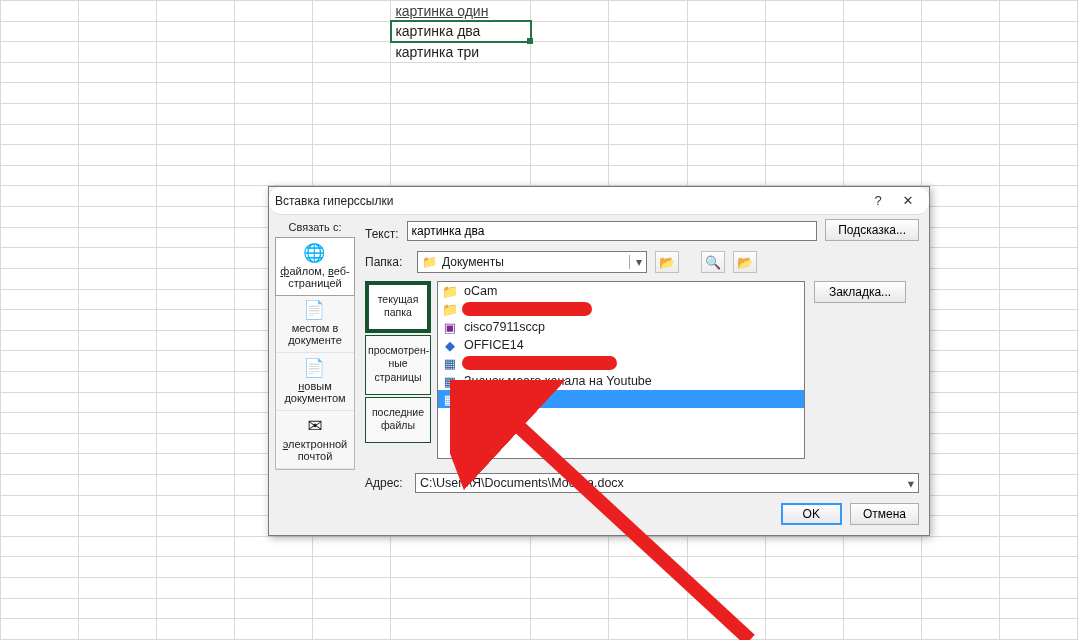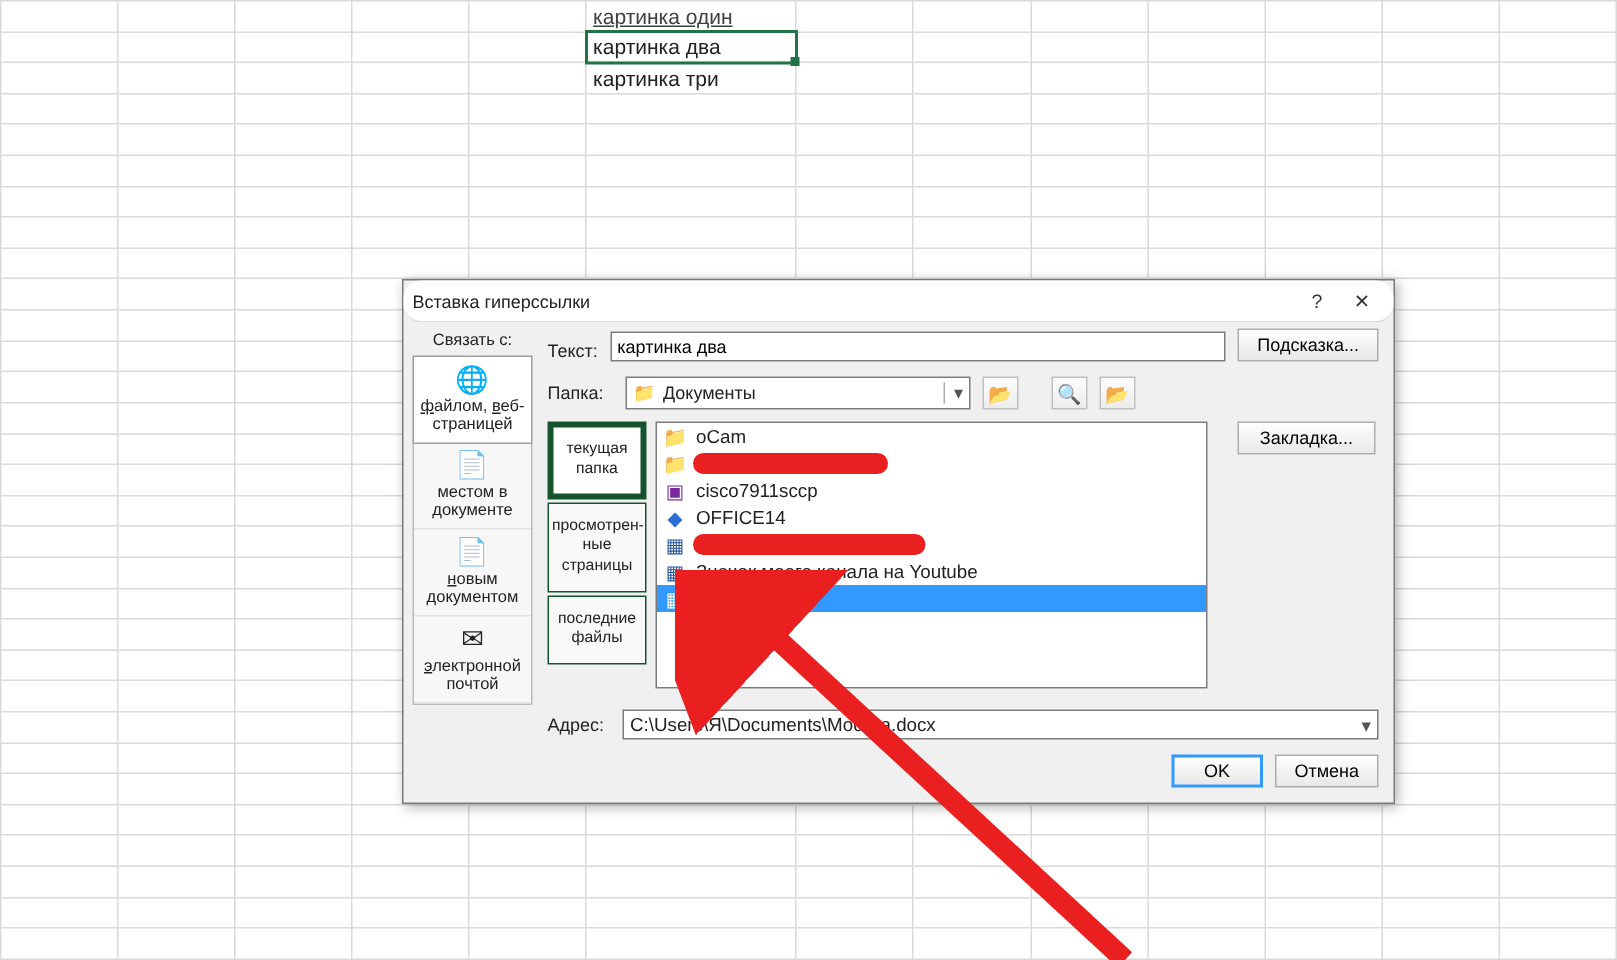--- a/index.html
+++ b/index.html
@@ -50,21 +50,21 @@
   .filelist{ position:absolute; left:168px; top:66px; width:368px; height:178px; border:1px solid #7a7a7a; background:#fff; overflow:hidden;}
   .fitem{ display:flex; align-items:center; gap:6px; height:18px; padding:0 4px; font-size:12.5px; position:relative;}
   .fitem.selected{ background:#3399ff; color:#fff;}
   .ficon{ width:16px; text-align:center; font-size:13px;}
   .ficon.folder{ color:#f0c23a;}
   .ficon.arch{ color:#7b2a9e;}
   .ficon.blue{ color:#2b6cd4;}
   .ficon.word{ color:#2b579a;}
   .redact{ position:absolute; height:14px; background:#ea2020; border-radius:7px;}
 
-  .right-btns{ position:absolute; right:12px; top:66px;}
+  .right-btns{ position:absolute; right:23px; top:66px;}
   .right-btns .btn{ width:92px; margin-bottom:8px;}
 
   .addrrow{ position:absolute; left:96px; bottom:42px; right:10px; display:flex; align-items:center; gap:6px;}
   .addr-combo{ flex:1; height:20px; border:1px solid #7a7a7a; background:#fff; display:flex; align-items:center; padding:0 4px; font-size:12.5px;}
   .addr-combo .cdrop{ margin-left:auto; color:#555;}
 
   .okrow{ position:absolute; right:10px; bottom:10px; display:flex; gap:8px;}
 
   
   .arrow{ position:absolute; left:450px; top:380px; width:340px; height:280px; pointer-events:none; z-index:50;}

